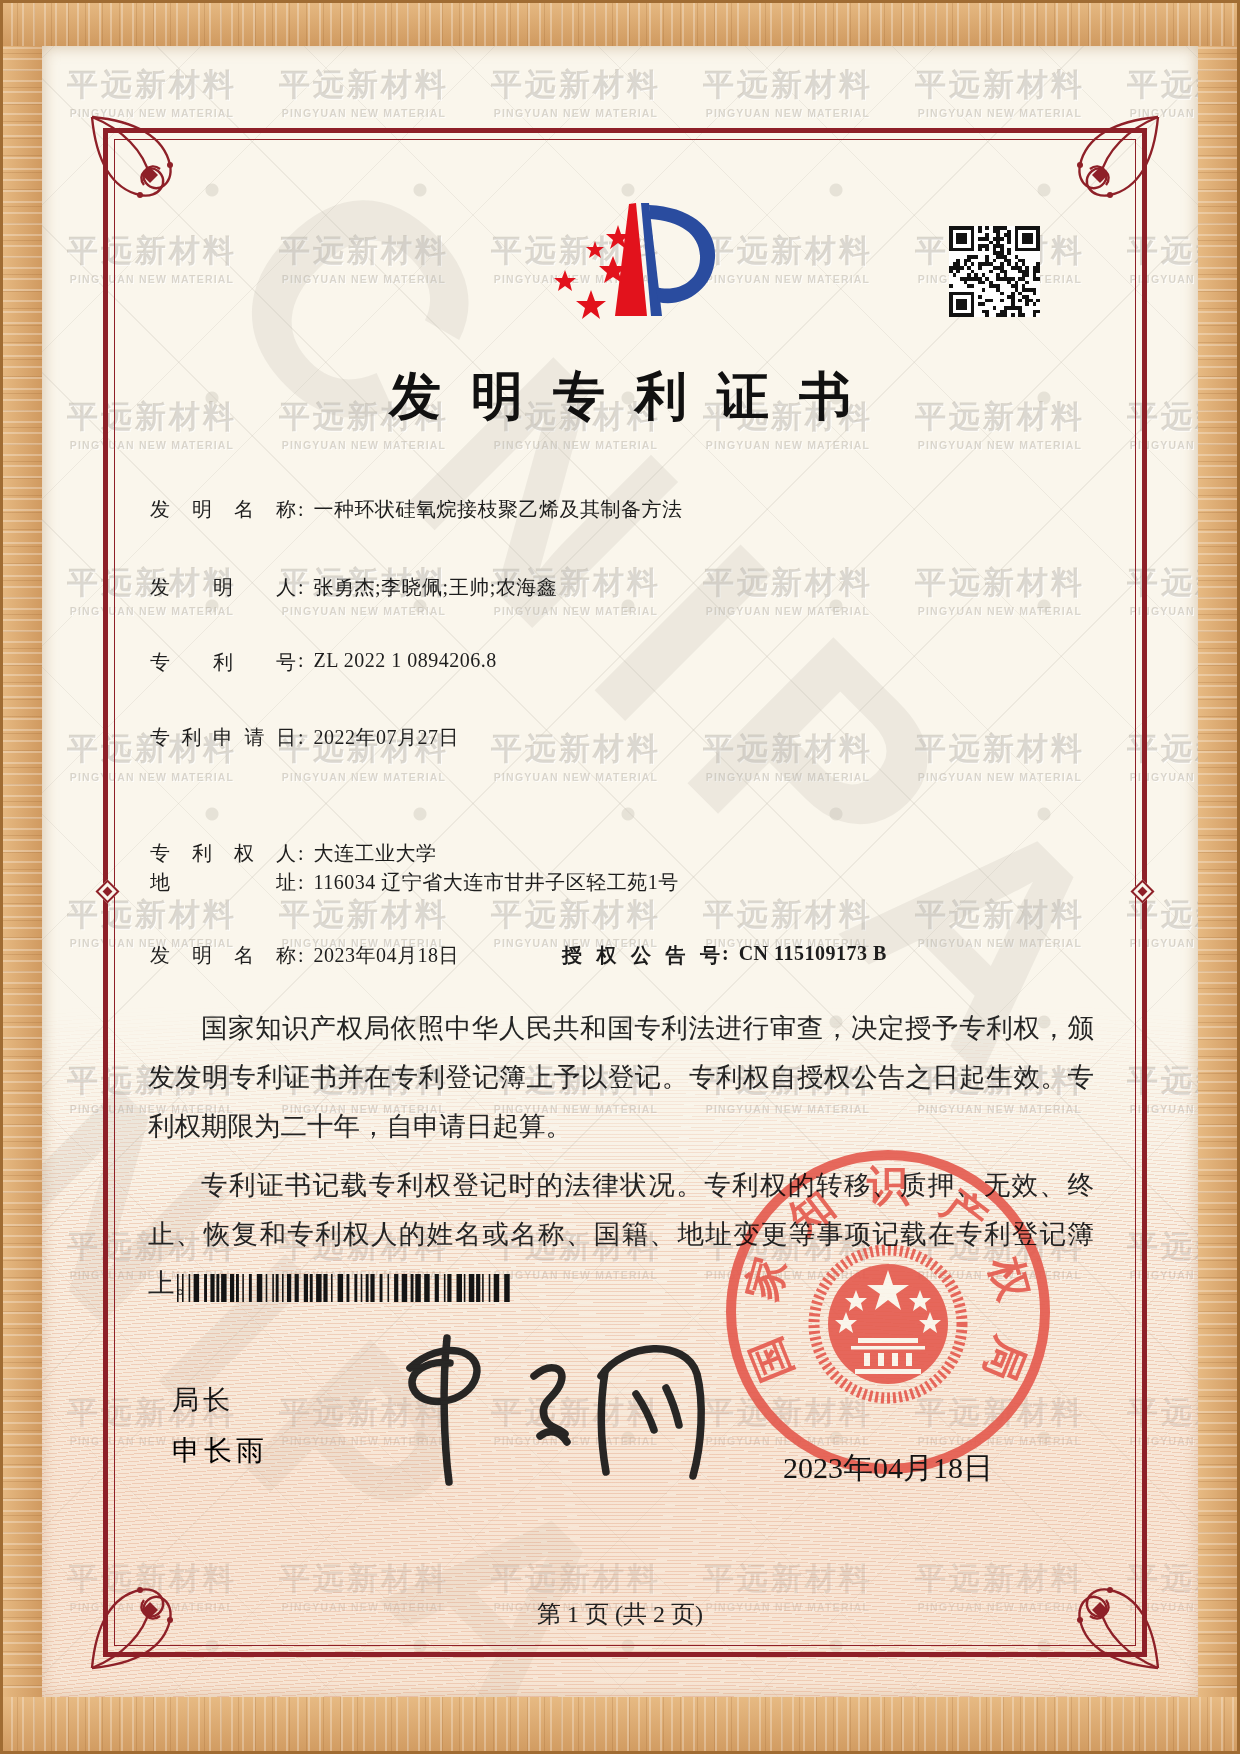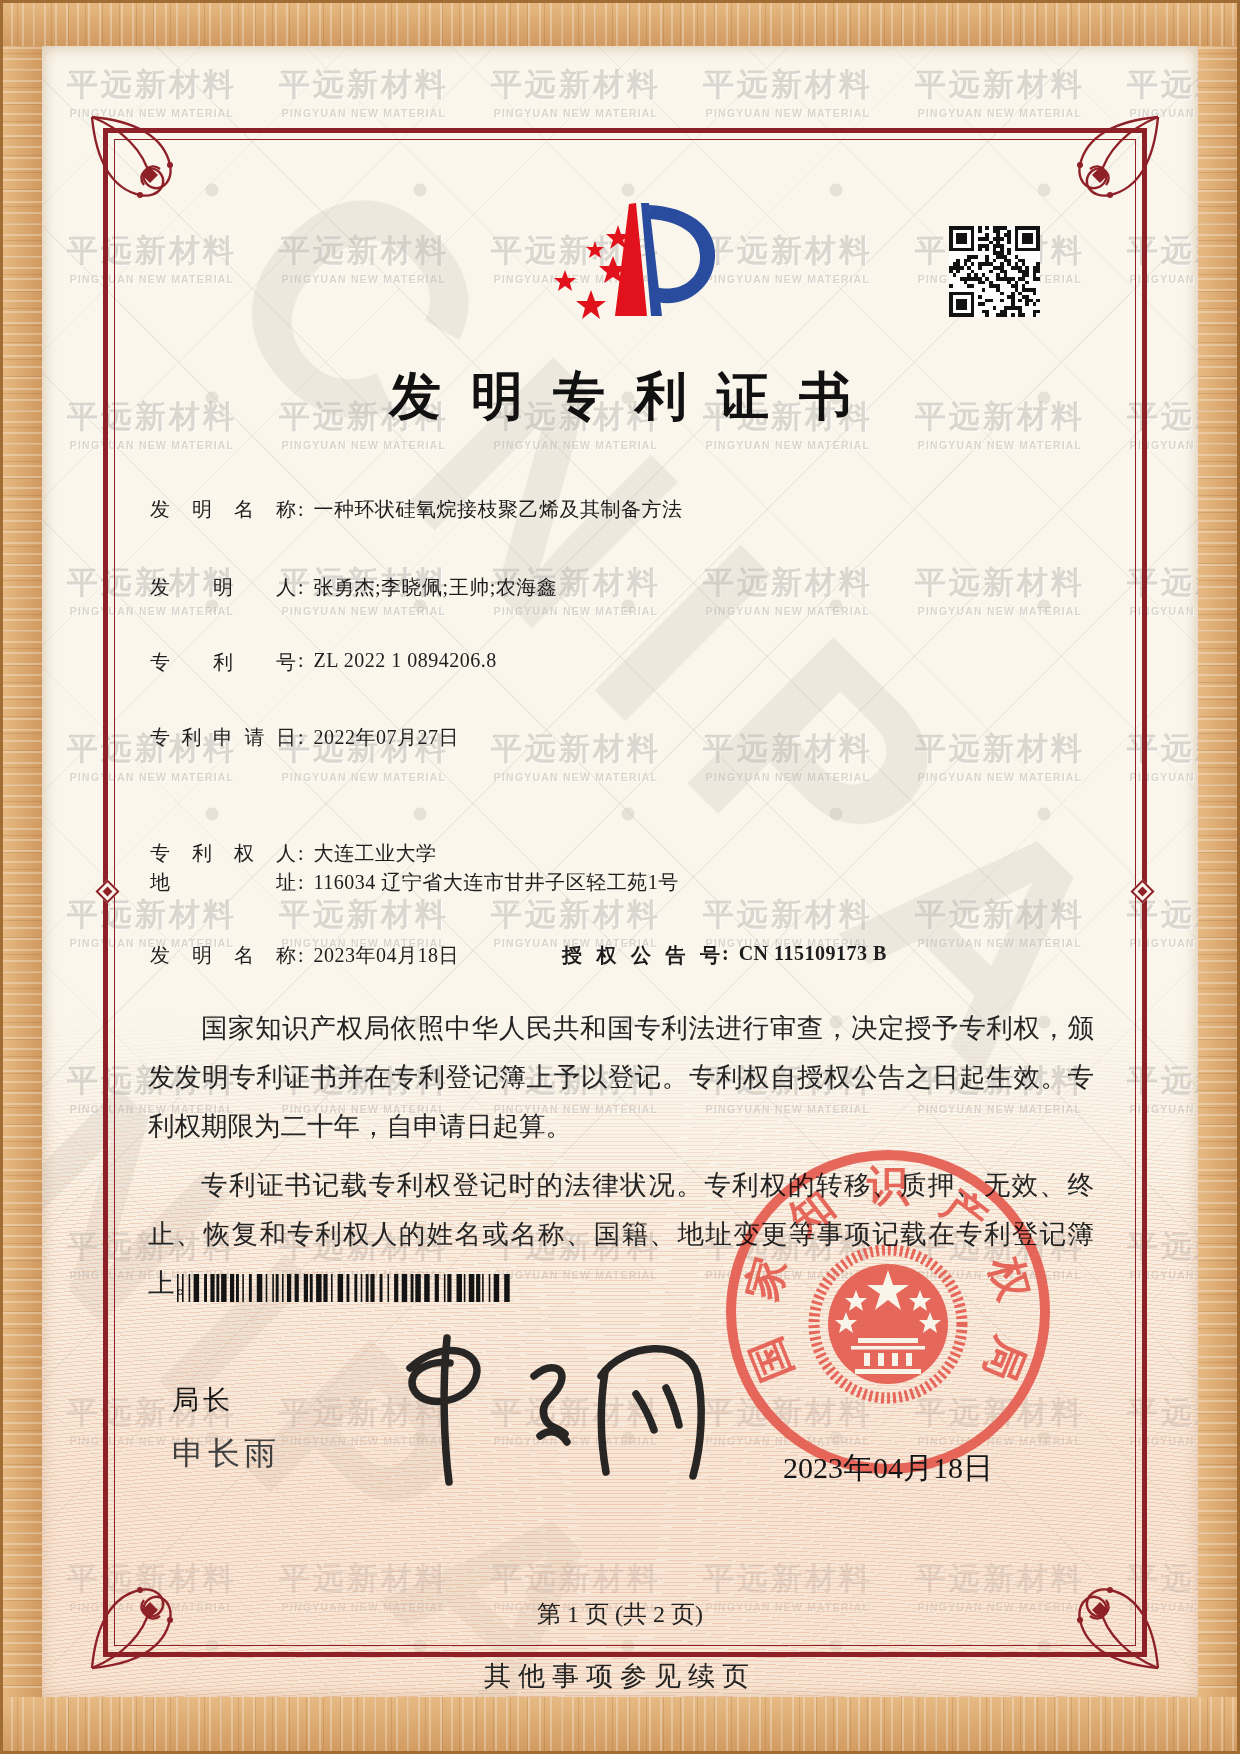--- a/index.html
+++ b/index.html
@@ -70,21 +70,21 @@
   .fcolon{display:inline-block;margin:0 10px 0 2px;}
   .fvalue{letter-spacing:.5px;}
   .grant-extra{position:absolute;left:412px;top:0;white-space:nowrap;font-weight:bold;}
   .paras{position:absolute;left:148px;top:1004px;width:946px;font-size:26.5px;line-height:49px;
       color:#242424;text-align:justify;}
   .paras p{margin:0 0 10px 0;text-indent:2em;}
   .barcode{position:absolute;left:177px;top:1274px;width:341px;height:28px;}
   .director{position:absolute;left:172px;top:1382px;font-family:"Liberation Sans","DejaVu Sans",sans-serif;
       font-size:27px;color:#161616;letter-spacing:4px;}
   .director-name{position:absolute;left:172px;top:1432px;font-family:"Liberation Sans","DejaVu Sans",sans-serif;
-      font-size:32px;color:#404040;letter-spacing:4px;}
+      font-size:28px;color:#000000;letter-spacing:4px;}
   .signature{position:absolute;left:352px;top:1322px;width:380px;height:175px;}
   .seal{position:absolute;left:718px;top:1142px;width:340px;height:340px;opacity:.9;mix-blend-mode:multiply;}
   .seal-date{position:absolute;left:738px;top:1448px;width:300px;text-align:center;font-size:30px;
       color:#141414;z-index:6;}
   .page-footer{position:absolute;left:0;right:0;top:1598px;text-align:center;font-size:24px;color:#222;}
   .cont-note{position:absolute;left:0;right:0;top:1658px;text-align:center;font-size:27px;color:#222;
       letter-spacing:7px;z-index:6;}
 </style>
 </head>
 <body>
@@ -814,20 +814,19 @@
           <rect x="160" y="211" width="6" height="13" fill="#faf6ec"></rect>
           <rect x="174" y="211" width="6" height="13" fill="#faf6ec"></rect>
           <rect x="188" y="211" width="6" height="13" fill="#faf6ec"></rect>
           <rect x="137" y="227" width="66" height="5" fill="#faf6ec"></rect>
         </g>
       </svg>
     </div>
     <div class="seal-date">2023年04月18日</div>
 
     <div class="page-footer">第 1 页 (共 2 页)</div>
-    <div class="cont-note">其他事项参见续页</div>
   </div>
 
   <div class="wood wood-left v"></div>
   <div class="wood wood-right v"></div>
   <div class="wood wood-top h"></div>
   <div class="wood wood-bottom h"></div>
 </div>
 
 </body></html>

